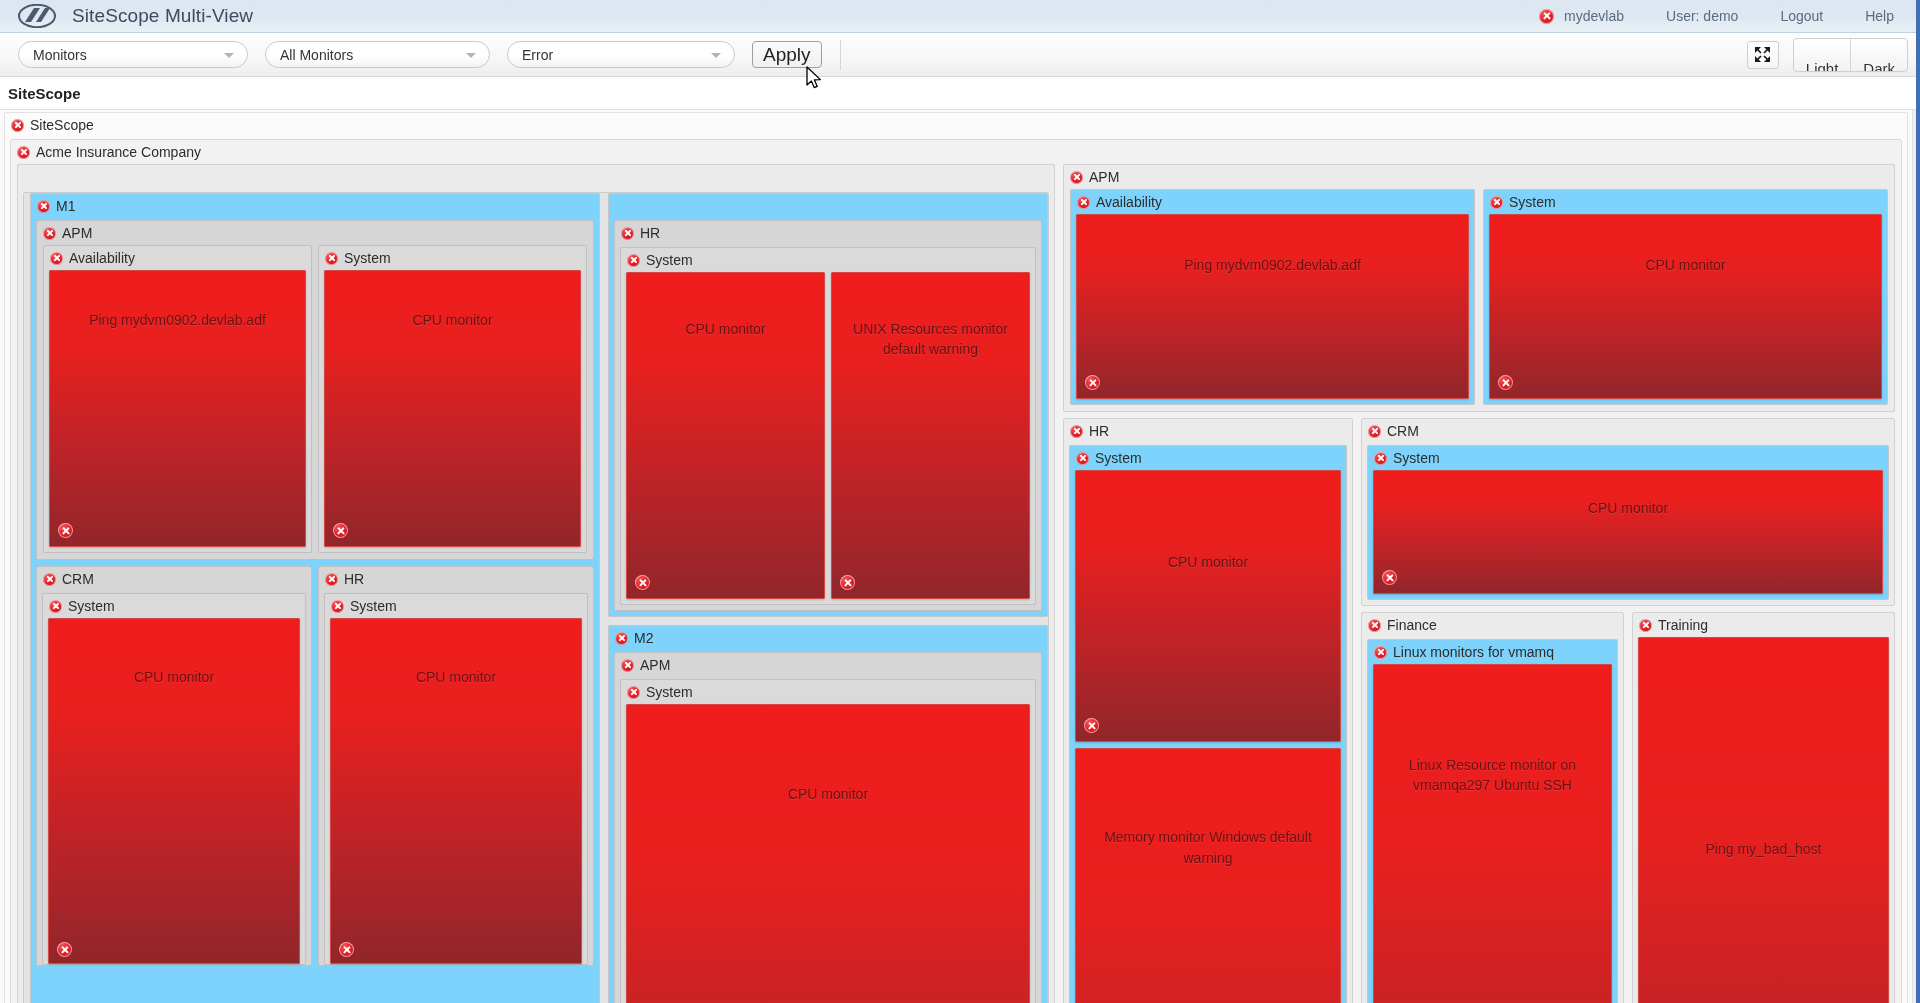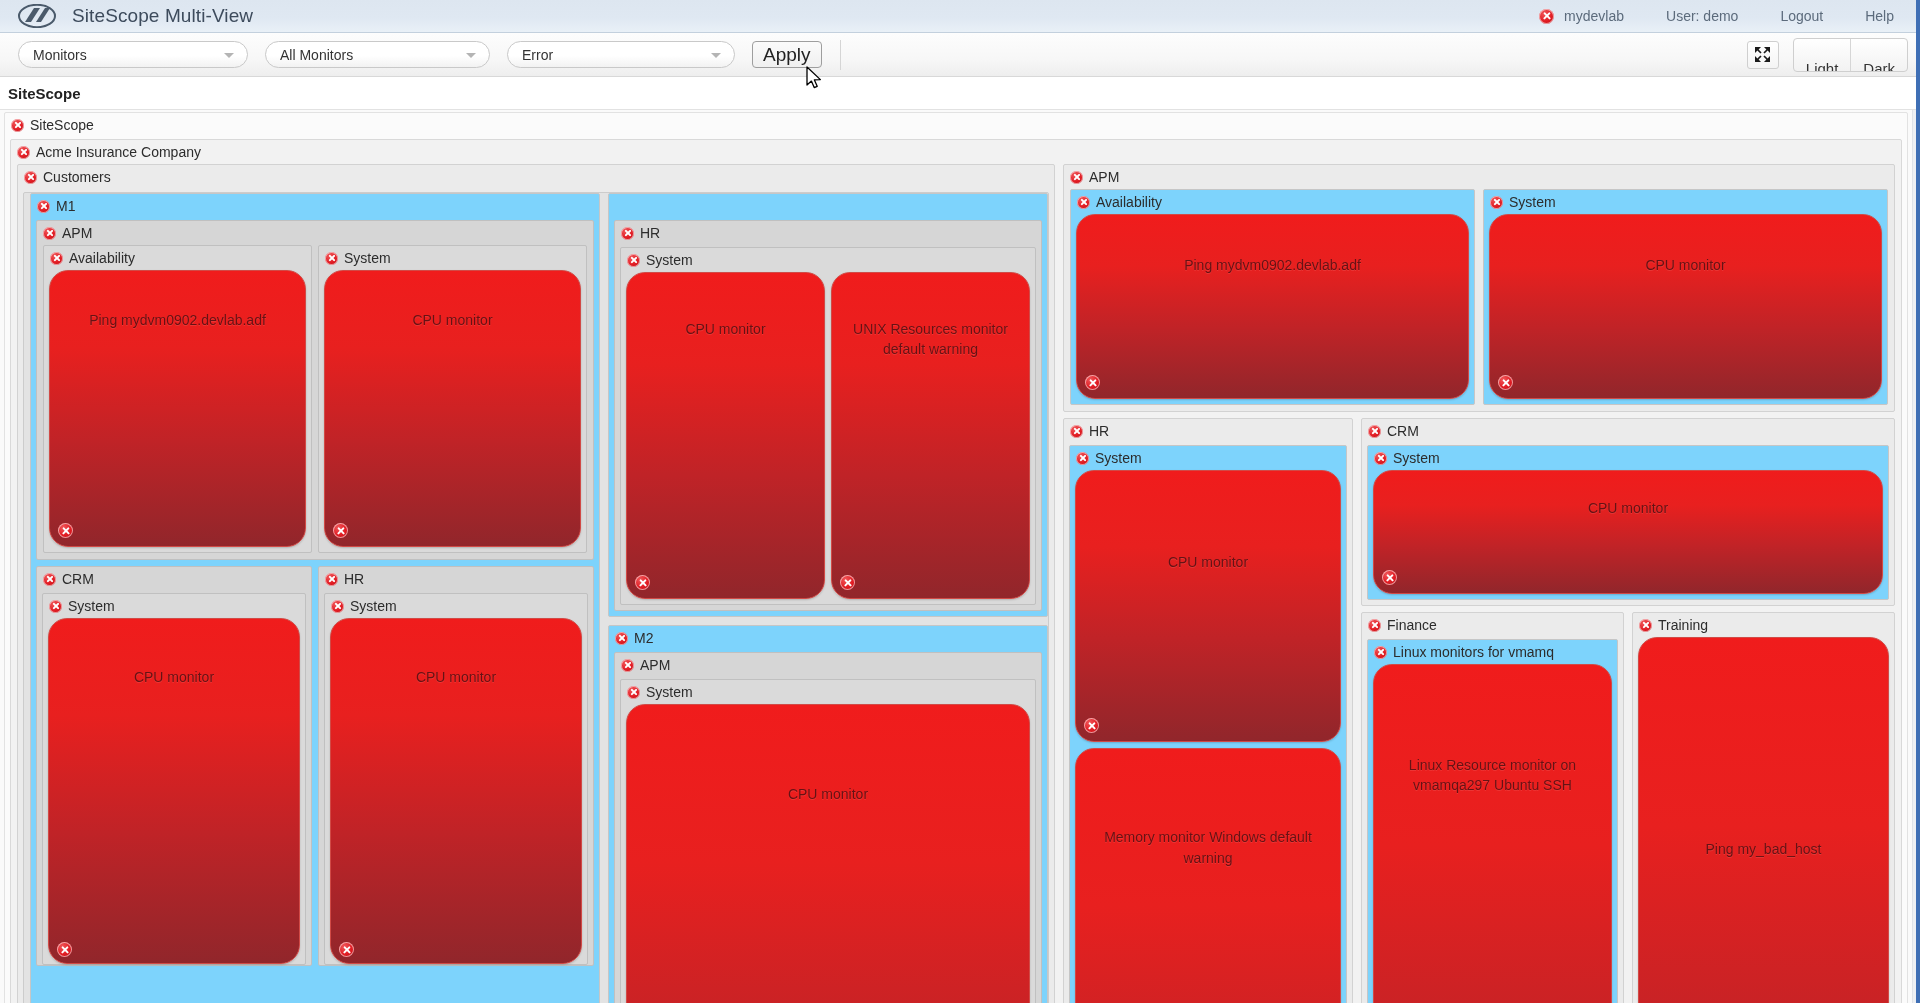--- a/index.html
+++ b/index.html
@@ -203,21 +203,21 @@
   .err::before { transform: translate(-50%,-50%) rotate(45deg); }
   .err::after  { transform: translate(-50%,-50%) rotate(-45deg); }
   .err.sm { width: 13px; height: 13px; }
   .err.sm::before, .err.sm::after { width: 8px; height: 2px; }
 
   
   .tile {
     position: relative;
     flex: 1 1 0;
     min-width: 0;
-    border-radius: 19px;
+    border-radius: 1px;
     background: linear-gradient(to bottom, #f01c1c 0%, #e8201f 28%, #c02327 62%, #91262b 100%);
     border: 1px solid #d14a46;
     box-shadow: 0 1px 2px rgba(0,0,0,.18);
     overflow: hidden;
   }
   .tile-label {
     position: absolute;
     left: 8px; right: 8px;
     top: 14%;
     text-align: center;
@@ -324,24 +324,20 @@
 
     <div class="node lvl1" style="position:absolute; left:5px; top:26px; right:5px; bottom:4px;">
       <div class="node-hdr">
         <span class="err sm"></span>
         <span>Acme Insurance Company</span>
       </div>
 
       <div class="kids" style="gap:8px;">
 
         <div class="node lvl2" style="flex:0 0 1038px;">
-          <div class="node-hdr">
-            <span class="err sm"></span>
-            <span>Customers</span>
-          </div>
 
           <div class="node lvl3" style="position:absolute; left:5px; top:27px; right:5px; bottom:4px;">
 
             <div class="kids" style="gap:8px;">
 
               <div class="node lvl4" style="flex:0 0 570px; position:relative;">
                 <div class="node-hdr">
                   <span class="err sm"></span>
                   <span>M1</span>
                 </div>

